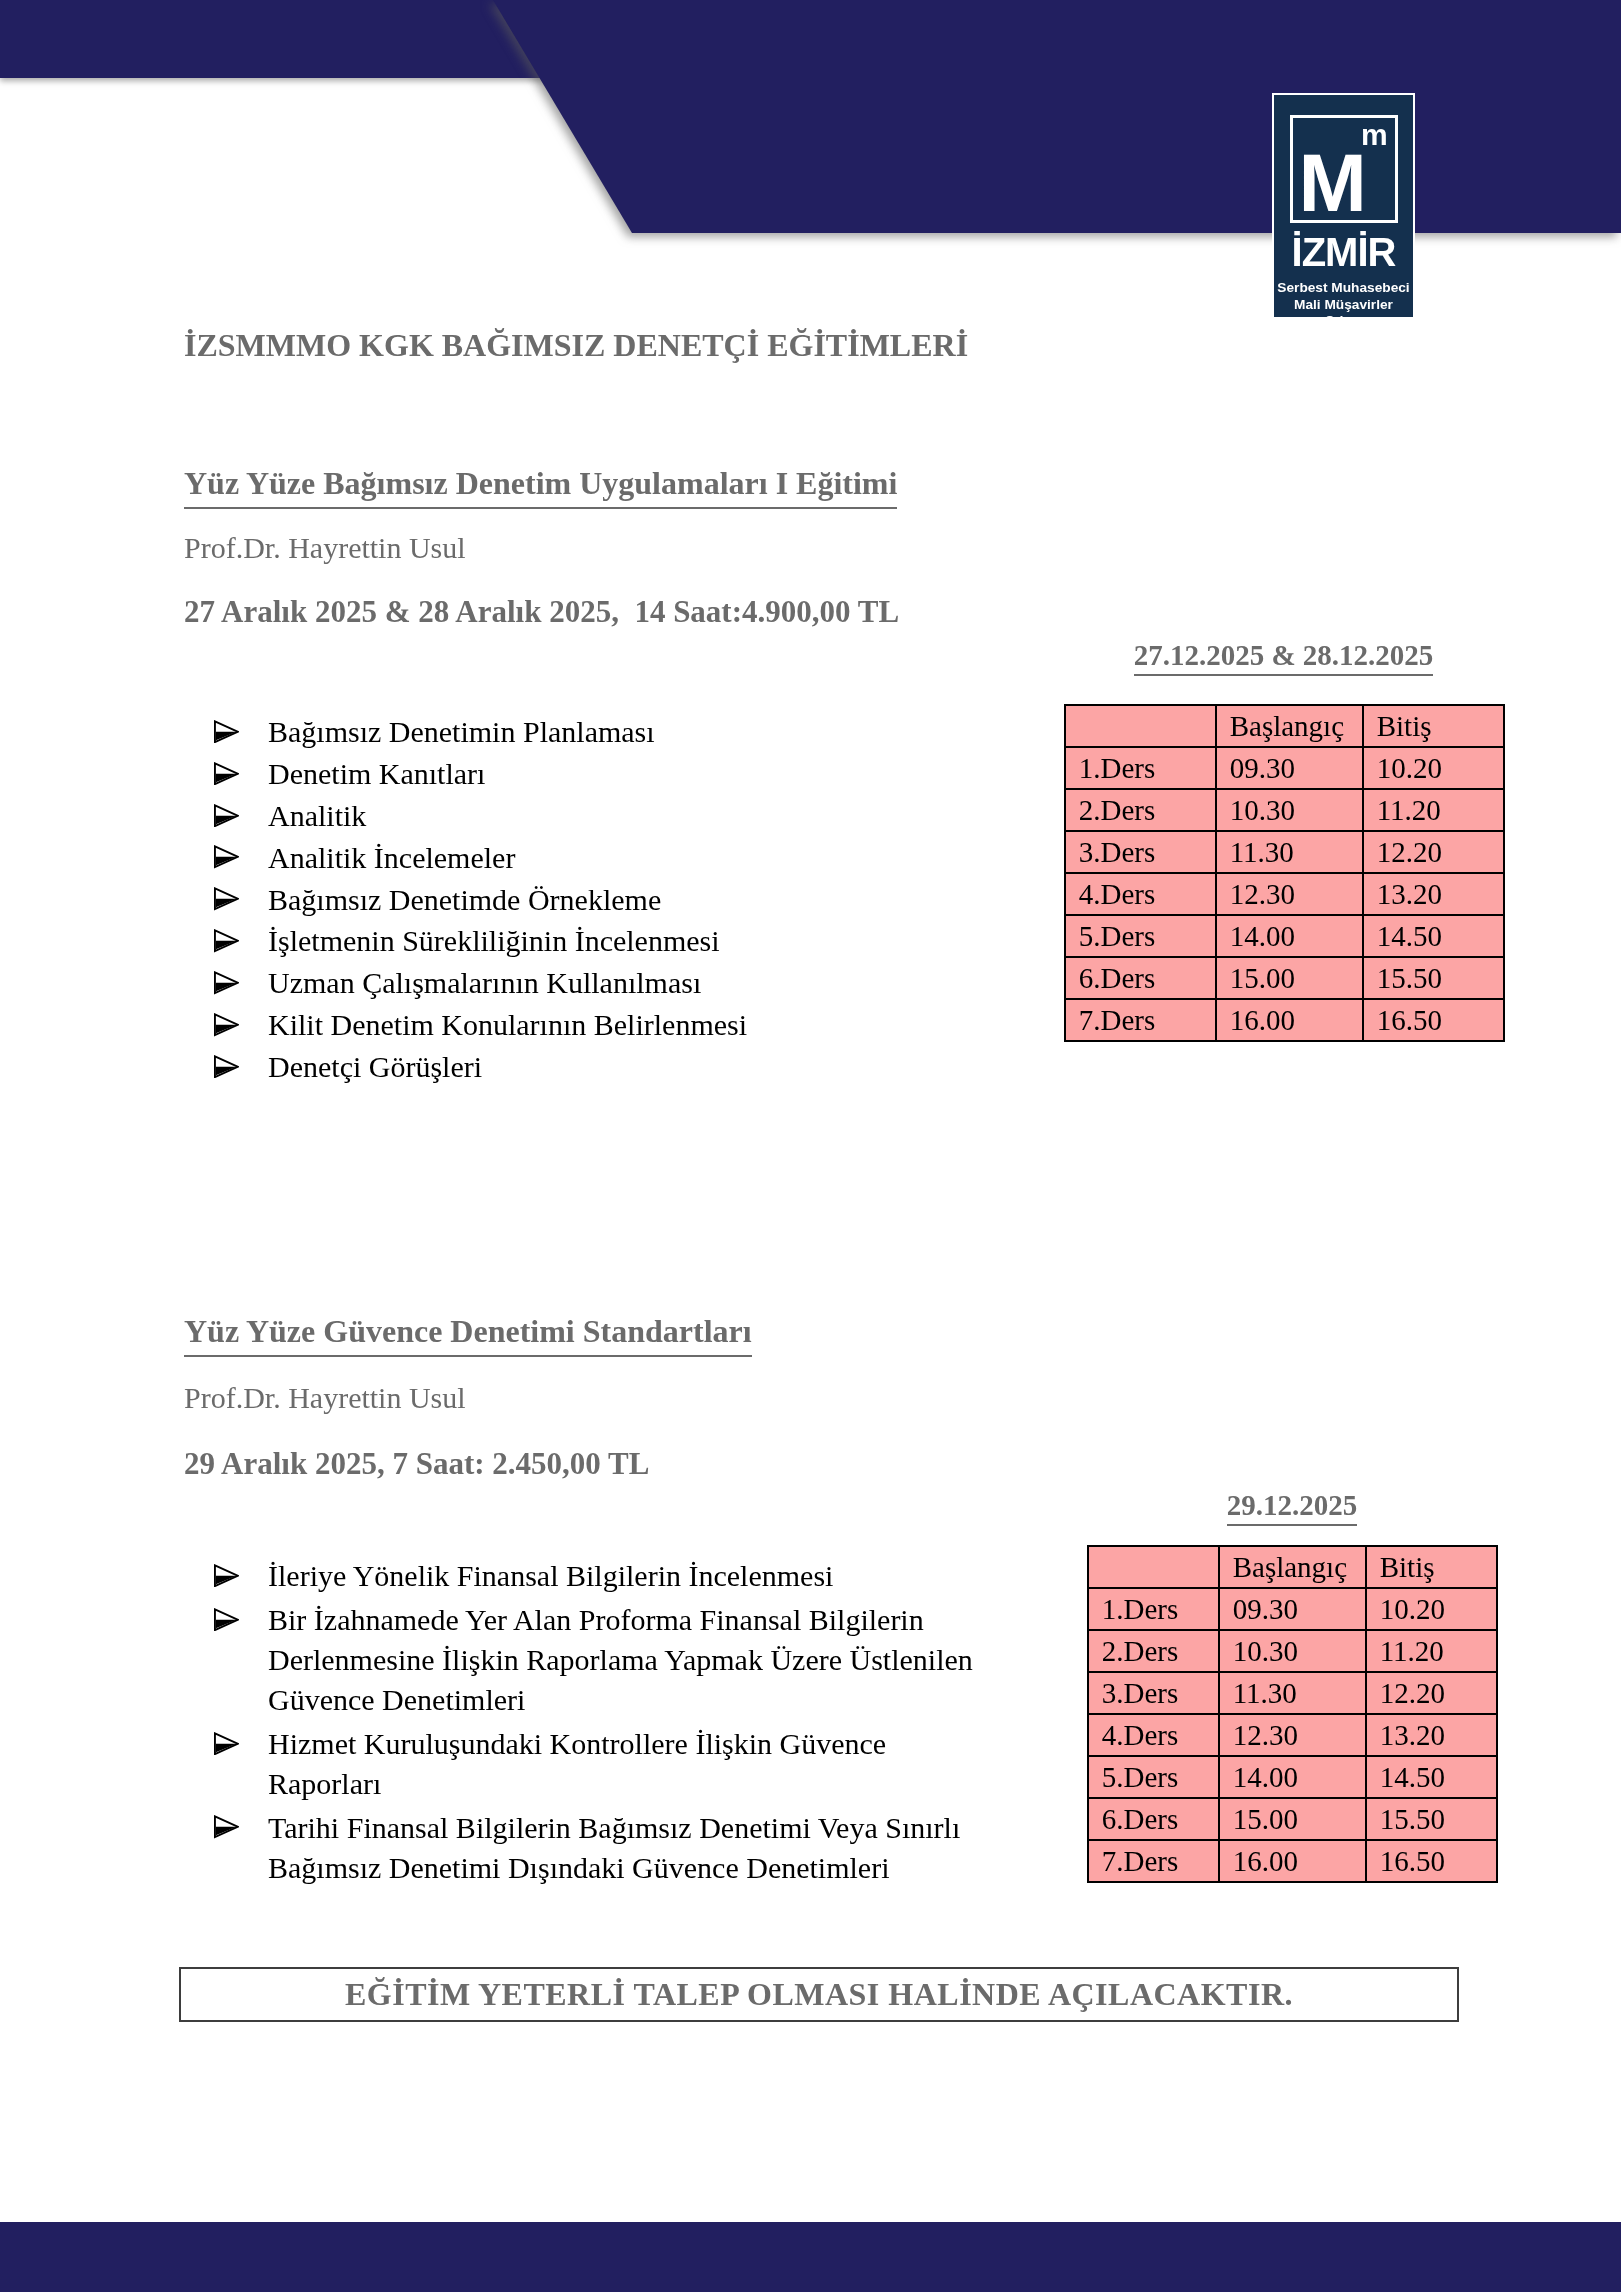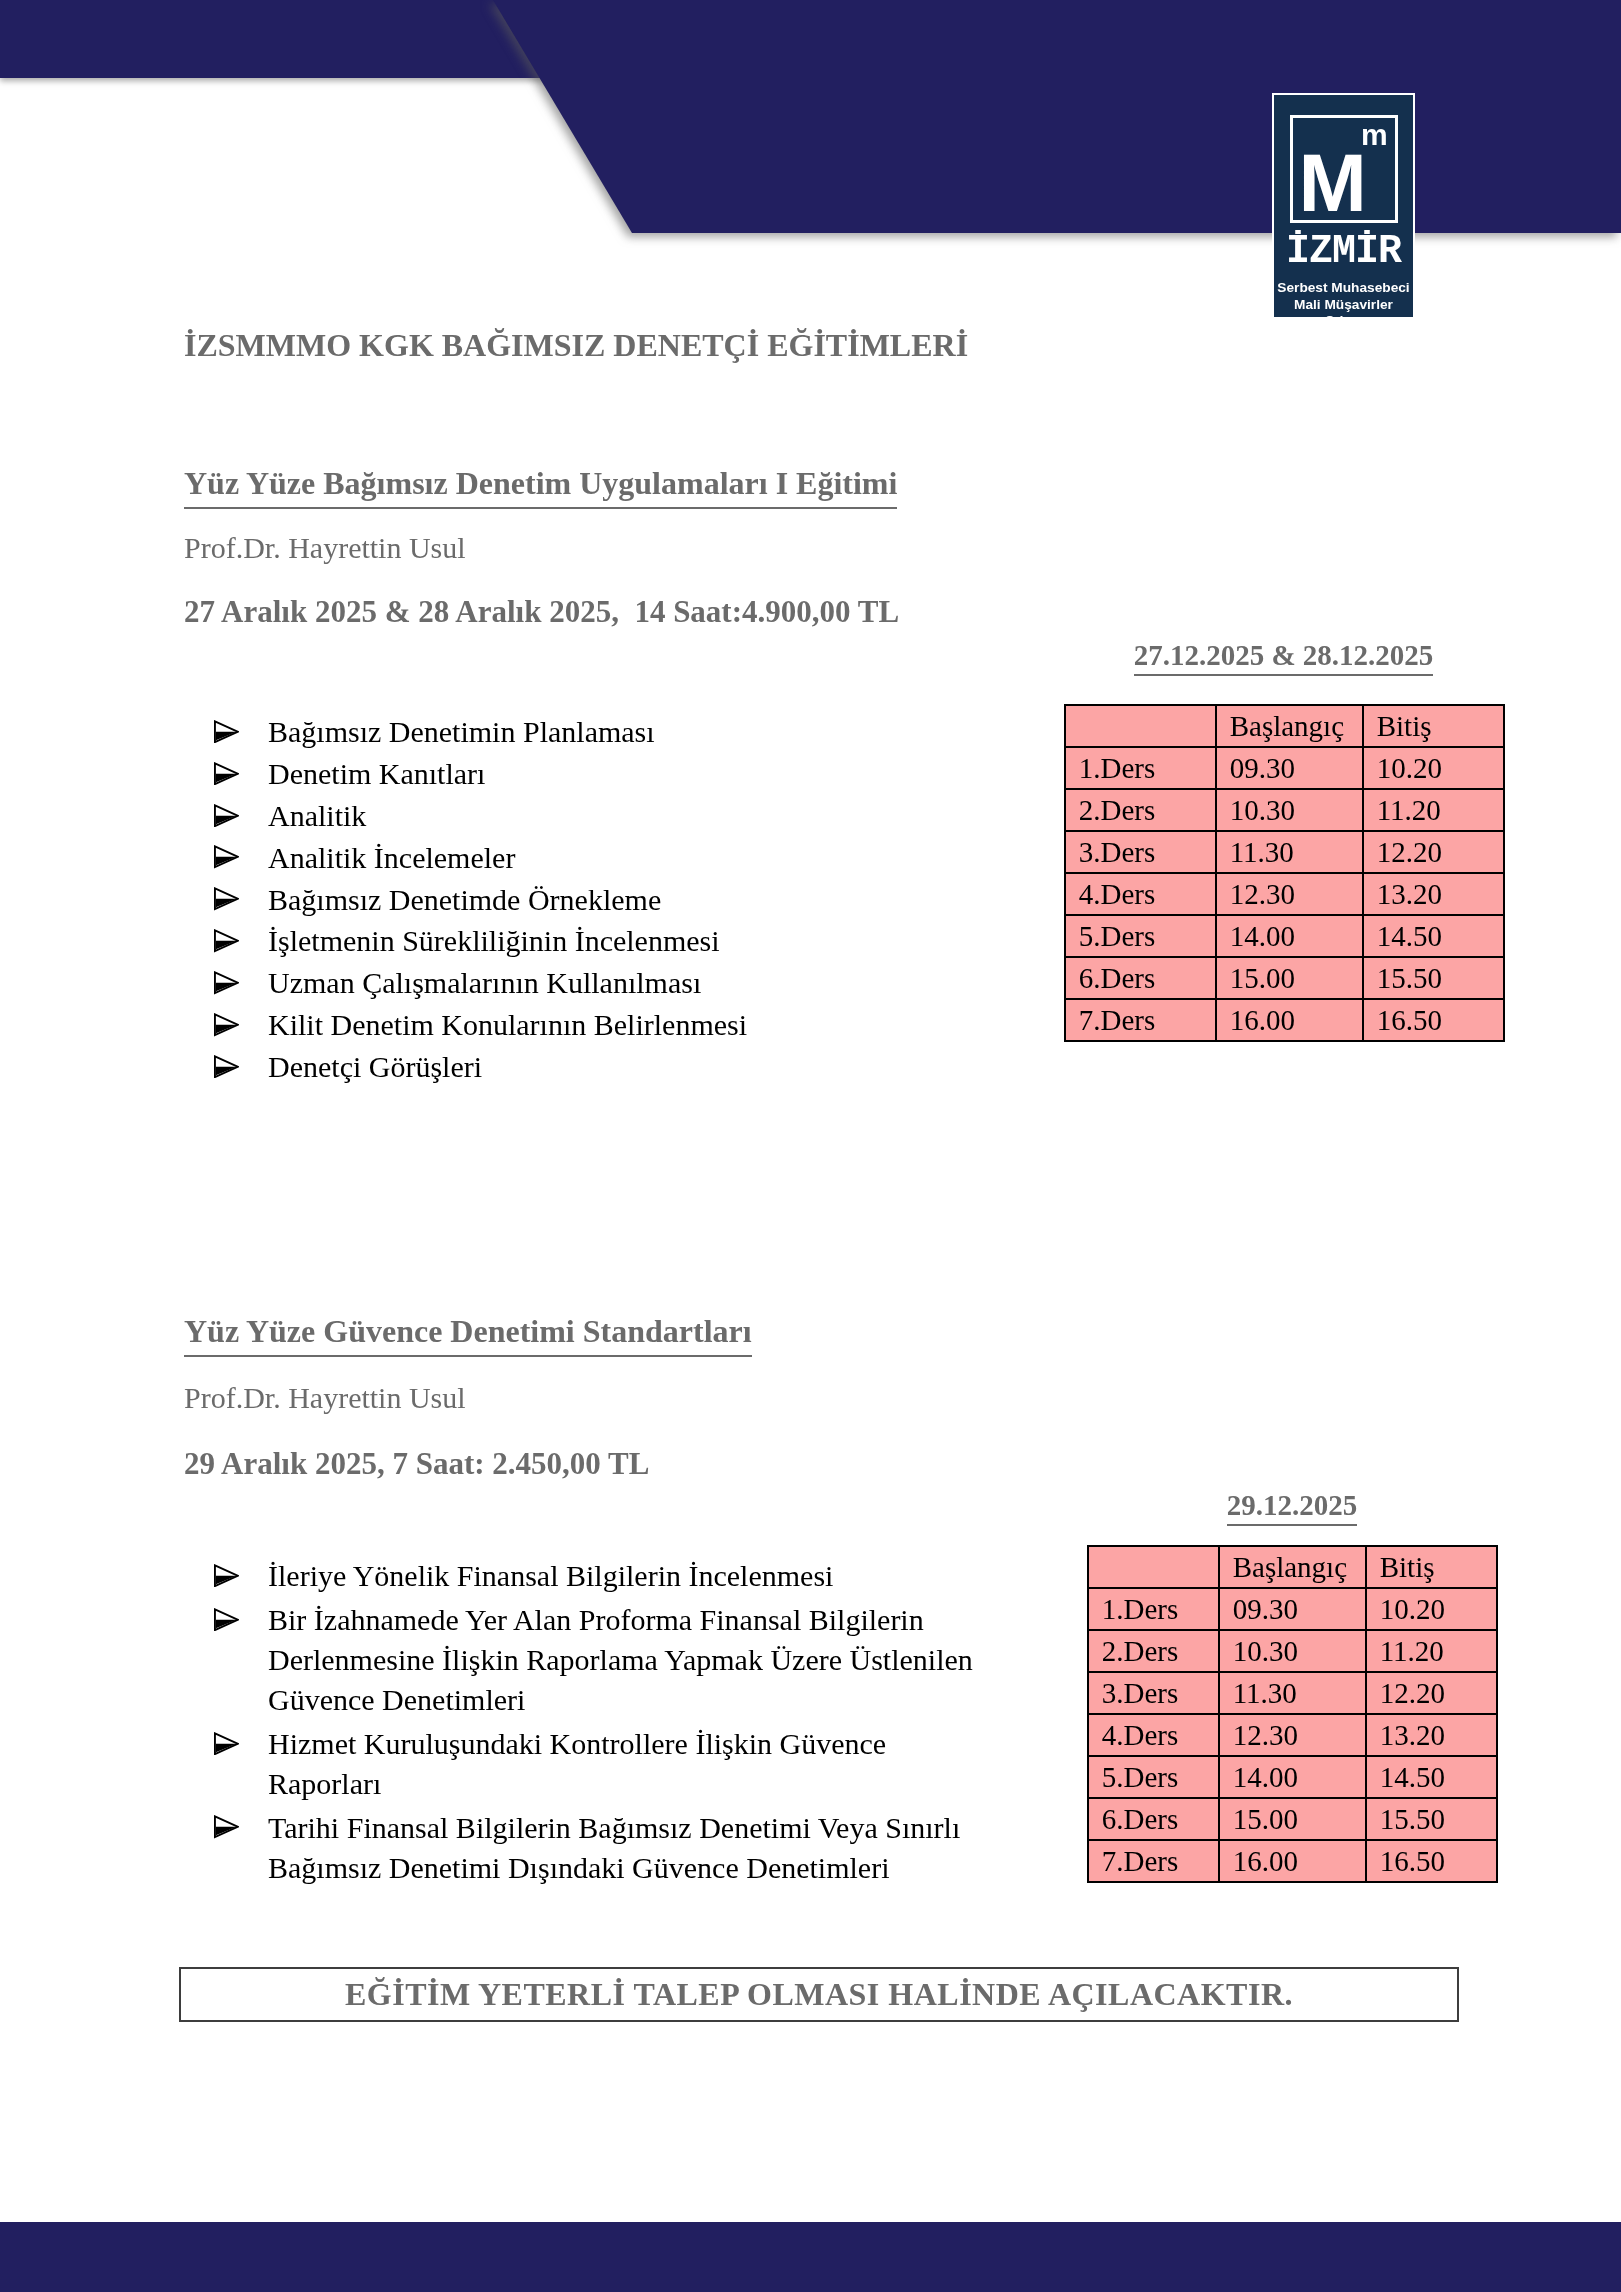--- a/index.html
+++ b/index.html
@@ -17,21 +17,21 @@
 
   
   .logo{position:absolute;z-index:3;left:1272px;top:93px;width:143px;height:226px;
         background:#14304e;border:2px solid #ffffff;box-sizing:border-box;color:#ffffff;
         font-family:"Liberation Sans",sans-serif;}
   .logo-square{position:absolute;left:15.7px;top:19.6px;width:108px;height:108px;
                border:3.9px solid #ffffff;box-sizing:border-box;display:flex;align-items:flex-end;}
   .logo-M{font-size:82px;font-weight:bold;line-height:.8;margin:0 0 3.9px 5.9px;}
   .logo-m-sup{position:absolute;top:2.9px;right:6.9px;font-size:30px;font-weight:bold;line-height:1;}
   .logo-city{position:absolute;left:0;right:0;top:133px;text-align:center;font-weight:bold;
-             font-size:40px;line-height:1.2;letter-spacing:-1px;font-family:Liberation Mono, monospace;}
+             font-size:40px;line-height:1.2;letter-spacing:-1px;}
   .logo-sub1{position:absolute;left:0;right:0;top:185px;text-align:center;font-weight:bold;
              font-size:13.7px;line-height:15.7px;}
   .logo-sub2{position:absolute;left:0;right:0;top:202px;text-align:center;font-weight:bold;
              font-size:13.7px;line-height:15.7px;}
 
   
   .gtxt{color:#6b6b6b;}
   .doc-title{position:absolute;left:184px;top:327px;font-size:32px;font-weight:bold;}
   .sec-heading{position:absolute;font-size:32px;font-weight:bold;}
   .sec-heading span{display:inline-block;border-bottom:2.9px solid #6b6b6b;padding-bottom:5px;}

